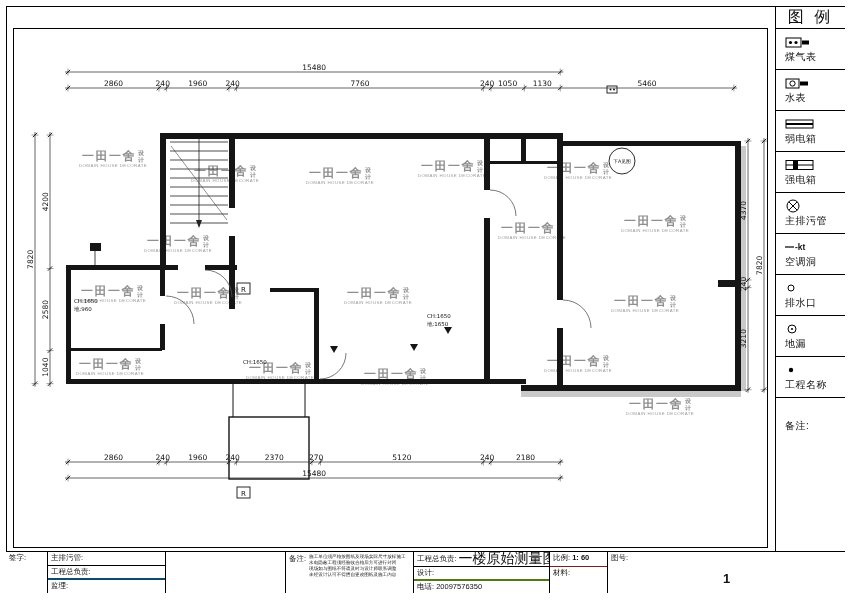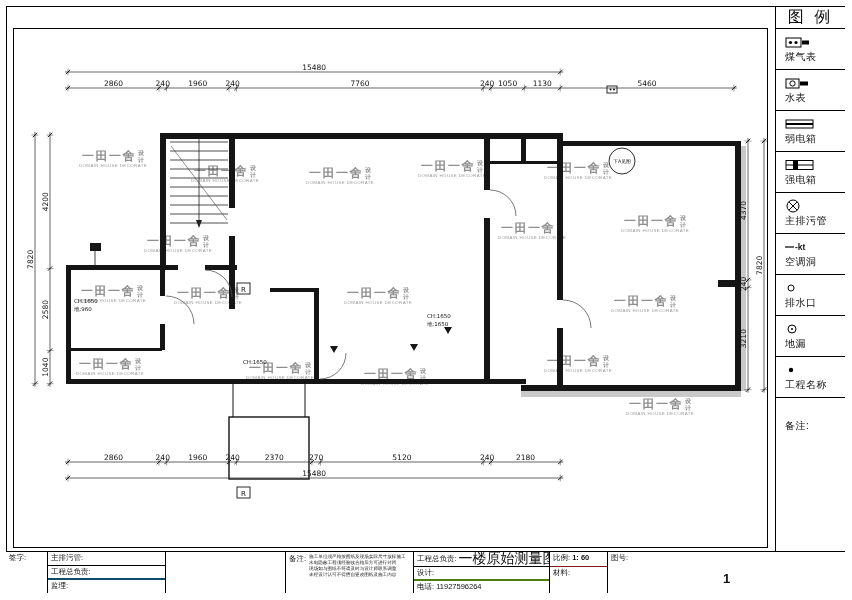--- a/index.html
+++ b/index.html
@@ -525,21 +525,21 @@
           <div>现场如与图纸不符请及时与设计师联系调整</div>
           <div>未经设计认可不得擅自更改图纸及施工内容</div>
         </div>
     </div>
     <div class="tb-col" style="width:136px">
       <div class="tb-cell" style="height:15px;display:flex;align-items:center;gap:2px;border-bottom:1px solid #000">
         <span>工程总负责:</span>
         <span class="tb-strong">一楼原始测量图</span>
       </div>
       <div class="tb-cell" style="flex:1;border-bottom:2px solid #4d7c0f"><span>设计:</span></div>
-      <div class="tb-cell" style="flex:1"><span>电话:</span> <span>11927596264</span></div>
+      <div class="tb-cell" style="flex:1"><span>电话:</span> <span>20097576350</span></div>
     </div>
     <div class="tb-col" style="width:58px">
       <div class="tb-cell" style="height:15px;border-bottom:1px solid #7f1d1d"><span>比例:</span> <span style="font-weight:bold">1: 60</span></div>
       <div class="tb-cell" style="flex:1"><span>材料:</span></div>
     </div>
     <div class="tb-col" style="flex:1">
       <div class="tb-cell" style="height:11px"><span>图号:</span></div>
       <div class="tb-big">1</div>
     </div>
   </div>

